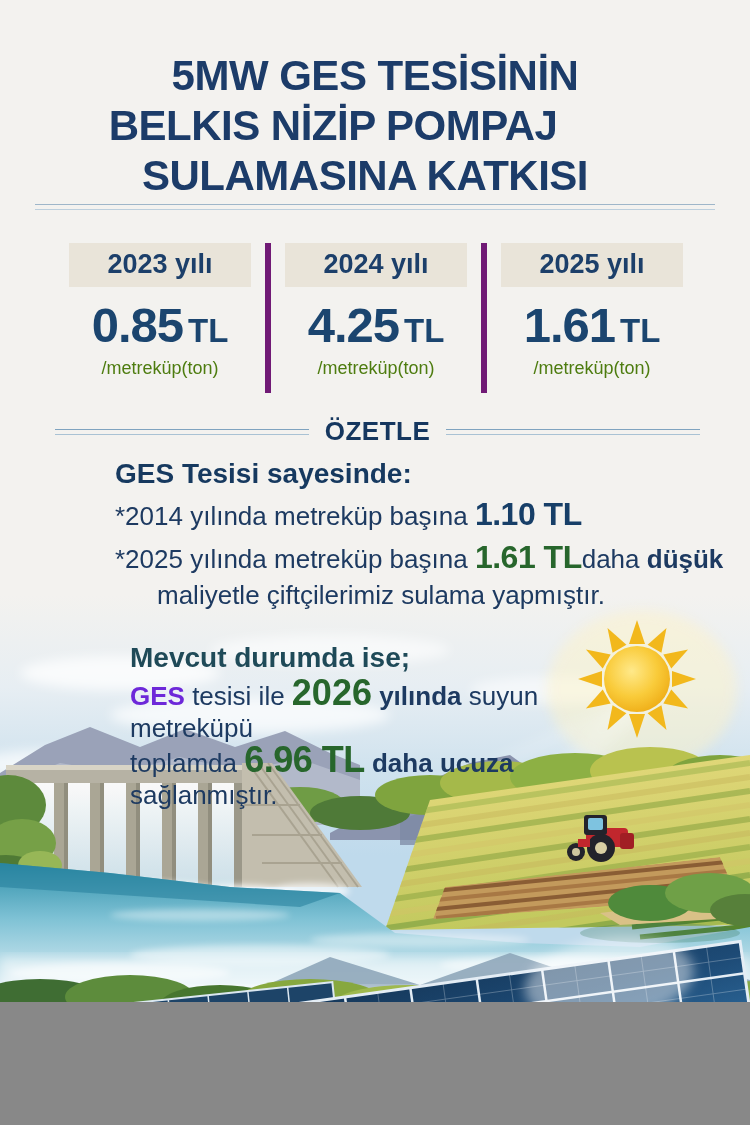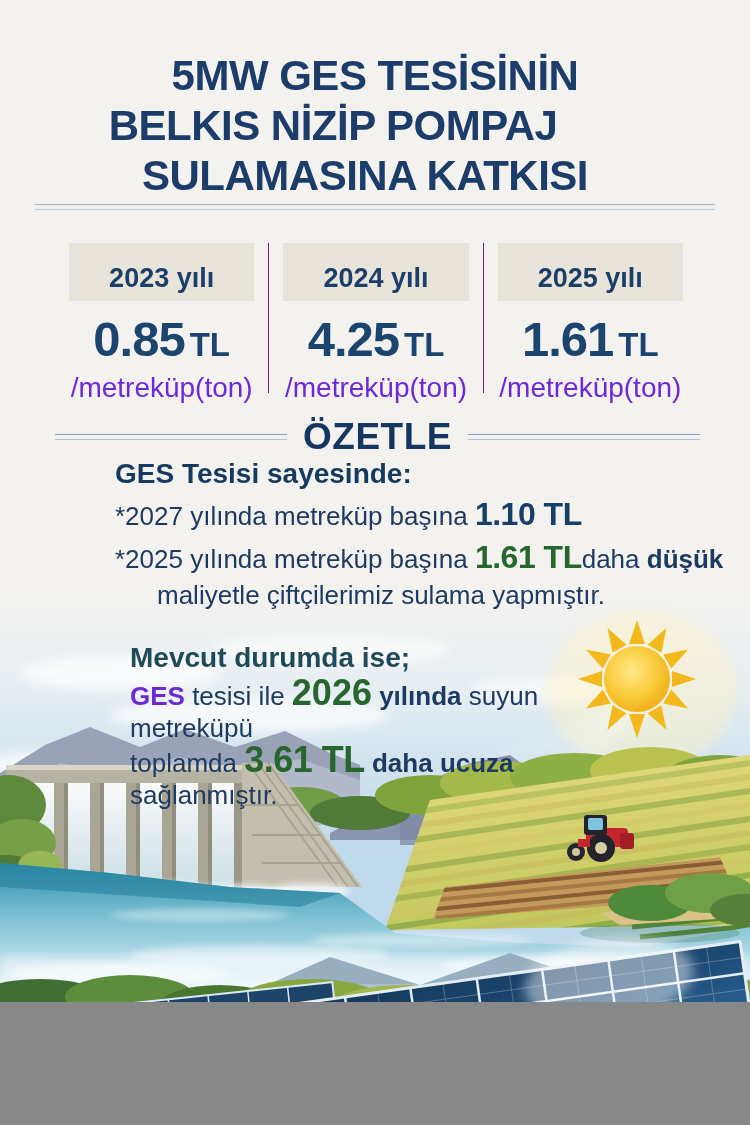--- a/index.html
+++ b/index.html
@@ -9,29 +9,29 @@
   .title-line{position:absolute;width:100%;text-align:center;font-weight:700;color:#1c3c69;
               font-size:42px;letter-spacing:-.5px;white-space:nowrap;}
   .tl1{top:52px;}
   .tl2{top:102px;left:-42px;}
   .tl3{top:152px;left:-10px;}
   .title-divider{position:absolute;top:204px;left:35px;right:35px;height:4px;
                  border-top:1px solid #9eb6c9;border-bottom:1px solid #bccfdd;}
   
   .cards{position:absolute;top:243px;left:55px;right:53px;height:150px;display:flex;}
   .card{flex:1;text-align:center;padding:0 8px;}
-  .card + .card{border-left:1px solid #701a75;}
-  .card-header{background:#e9e4d9;color:#1c3f6a;font-weight:700;font-size:27px;padding:20px 0 7px;margin:0 6px;}
+  .card + .card{border-left:6px solid #701a75;}
+  .card-header{background:#e9e4d9;color:#1c3f6a;font-weight:700;font-size:27px;padding:6px 0 7px;margin:0 6px;}
   .card-value{margin-top:12px;color:#1b456f;font-weight:700;font-size:49px;letter-spacing:-1px;line-height:52px;}
   .card-cur{font-size:33px;margin-left:5px;letter-spacing:0;}
-  .card-unit{color:#6d28d9;font-size:28px;margin-top:1px;}
+  .card-unit{color:#4d7c0f;font-size:18px;margin-top:1px;}
   
   .ozetle-row{position:absolute;top:416px;left:55px;right:50px;display:flex;align-items:center;gap:16px;}
   .oz-line{flex:1;height:4px;border-top:1px solid #7fa3bf;border-bottom:1px solid #a9c2d4;}
-  .oz-label{color:#15375f;font-weight:700;font-size:37px;letter-spacing:.5px;}
+  .oz-label{color:#15375f;font-weight:700;font-size:26px;letter-spacing:.5px;}
   .summary{position:absolute;top:458px;left:115px;right:30px;color:#1d3a61;font-size:26px;z-index:3;}
   .sm-intro{font-weight:700;font-size:28px;color:#16395f;margin-bottom:6px;}
   .bullet{margin-top:4px;line-height:37px;white-space:nowrap;}
   .bval{font-weight:700;font-size:32px;color:#173f68;letter-spacing:-.5px;}
   .bval.green{color:#27662c;}
   .bbold{font-weight:700;text-align:center;}
   .sm-cont{margin-left:42px;margin-top:2px;}
   
   .mevcut{position:absolute;top:642px;left:130px;right:110px;color:#1d3a61;font-size:26px;line-height:32px;z-index:3;}
   .mv-heading{font-weight:700;font-size:28px;color:#1f4a58;margin-bottom:3px;}
@@ -72,29 +72,29 @@
   </div>
 
   <div class="ozetle-row">
     <div class="oz-line"></div>
     <div class="oz-label">ÖZETLE</div>
     <div class="oz-line"></div>
   </div>
 
   <div class="summary">
     <div class="sm-intro">GES Tesisi sayesinde:</div>
-    <div class="bullet"><span>*2027 yılında metreküp başına </span><span class="bval">1.10 TL</span></div>
+    <div class="bullet"><span>*2014 yılında metreküp başına </span><span class="bval">1.10 TL</span></div>
     <div class="bullet"><span>*2025 yılında metreküp başına </span><span class="bval green">1.61 TL</span><span>daha </span><span class="bbold">düşük</span></div>
     <div class="sm-cont">maliyetle çiftçilerimiz sulama yapmıştır.</div>
   </div>
 
   <div class="mevcut">
     <div class="mv-heading">Mevcut durumda ise;</div>
     <div><span class="mv-ges">GES</span><span> tesisi ile </span><span class="mv-year">2026</span><span class="mv-bold"> yılında</span><span> suyun metreküpü</span></div>
-    <div><span>toplamda </span><span class="mv-amount">3.61 TL</span><span class="mv-bold"> daha ucuza</span><span> sağlanmıştır.</span></div>
+    <div><span>toplamda </span><span class="mv-amount">6.96 TL</span><span class="mv-bold"> daha ucuza</span><span> sağlanmıştır.</span></div>
   </div>
 
   <div class="sun-wrap">
     <svg width="122" height="122" viewBox="0 0 122 122">
       <defs>
         <radialGradient id="sunG" cx="42%" cy="38%" r="70%">
           <stop offset="0" stop-color="#ffe98a"></stop>
             <stop offset=".55" stop-color="#f9cb3a"></stop>
             <stop offset="1" stop-color="#eda912"></stop>
         </radialGradient>

